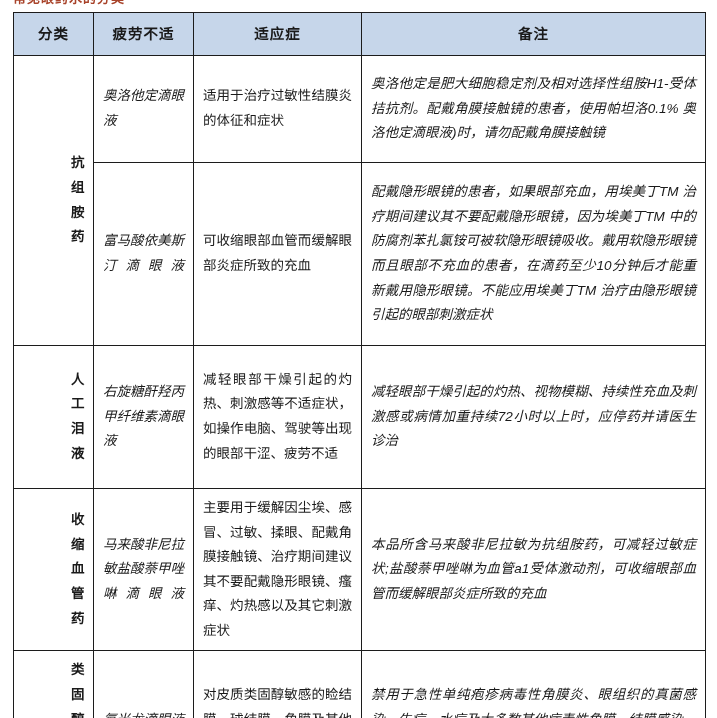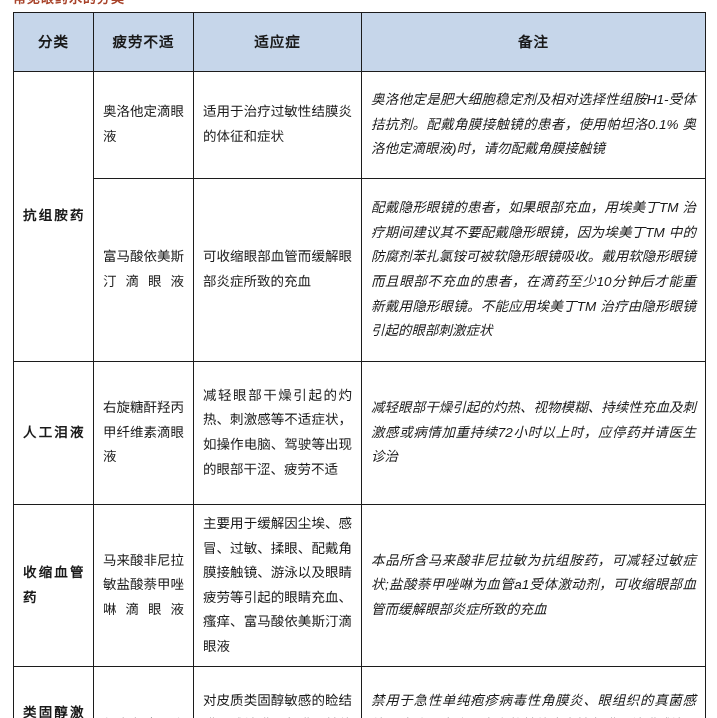--- a/index.html
+++ b/index.html
@@ -70,50 +70,52 @@
     font-size: 13.5px;
     line-height: 1.82;
   }
 
   table.drug-table thead th {
     background: #c6d6ea;
     text-align: center;
     font-weight: bold;
     font-size: 14.5px;
     height: 30px;
-    padding: 14px 8px;
+    padding: 6px 8px;
     letter-spacing: 1px;
   }
 
   
   td.cat {
     font-weight: bold;
     font-size: 14.5px;
     text-align: justify;
     text-align-last: justify;
     letter-spacing: 0.5px;
     padding: 7px 7px;
   }
   td.cat .cat-inner {
     display: block;
     text-align: justify;
     text-align-last: justify;
+    margin-left: 48px;
   }
 
   
   td.drug {
     text-align: justify;
     text-align-last: justify;
     font-size: 13.5px;
     padding: 7px 9px;
   }
   td.drug .drug-inner {
     display: block;
     text-align: justify;
     text-align-last: justify;
+    font-style: italic;
   }
 
   
   td.indication {
     text-align: justify;
     text-align-last: left;
     font-size: 13.5px;
   }
 
   
@@ -188,21 +190,21 @@
           <td class="remarks">减轻眼部干燥引起的灼热、视物模糊、持续性充血及刺激感或病情加重持续72小时以上时，应停药并请医生诊治</td>
         </tr>
 
         <tr class="r4">
           <td class="cat">
             <span class="cat-inner">收缩血管药</span>
           </td>
           <td class="drug">
             <span class="drug-inner">马来酸非尼拉敏盐酸萘甲唑啉滴眼液</span>
           </td>
-          <td class="indication">主要用于缓解因尘埃、感冒、过敏、揉眼、配戴角膜接触镜、游泳以及眼睛疲劳等引起的眼睛充血、瘙痒、富马酸依美斯汀滴眼液</td>
+          <td class="indication">主要用于缓解因尘埃、感冒、过敏、揉眼、配戴角膜接触镜、治疗期间建议其不要配戴隐形眼镜、瘙痒、灼热感以及其它刺激症状</td>
           <td class="remarks">本品所含马来酸非尼拉敏为抗组胺药，可减轻过敏症状;盐酸萘甲唑啉为血管a1受体激动剂，可收缩眼部血管而缓解眼部炎症所致的充血</td>
         </tr>
 
         <tr class="r5">
           <td class="cat">
             <span class="cat-inner">类固醇激素</span>
           </td>
           <td class="drug">
             <span class="drug-inner">氟米龙滴眼液</span>
           </td>

